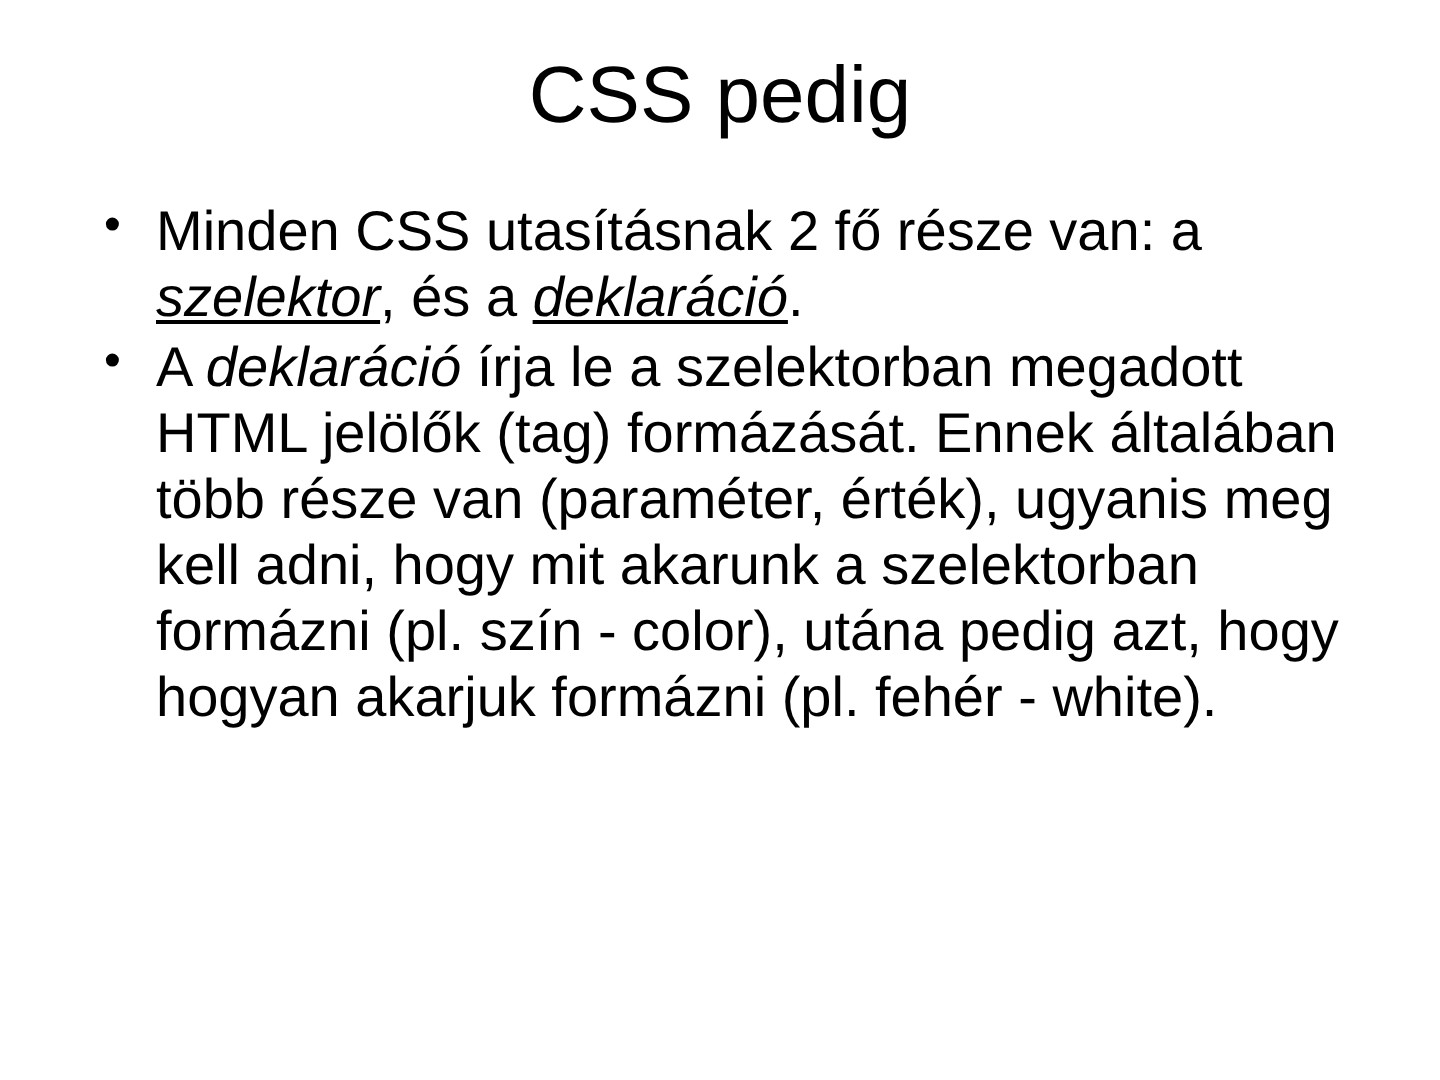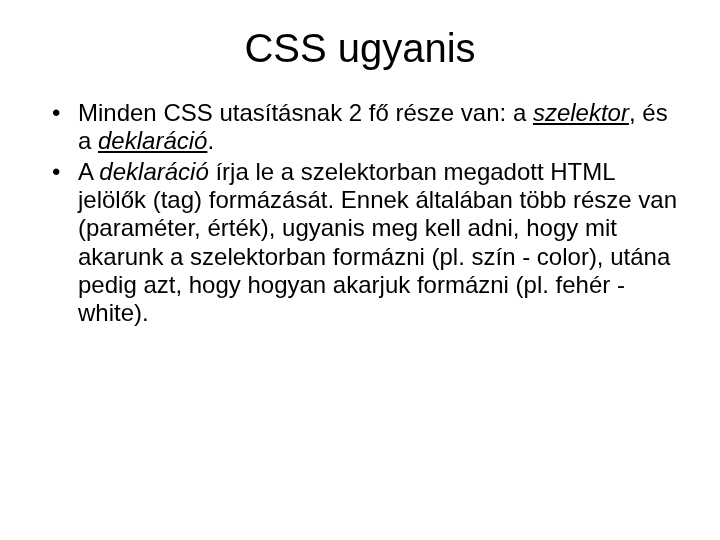--- a/index.html
+++ b/index.html
@@ -20,21 +20,21 @@
   .title {
     text-align: center;
     font-size: 40px;
     font-weight: 400;
     margin: 8px 0 28px 0;
   }
   ul.bullets {
     list-style: none;
     margin: 0;
     padding: 0 0 0 12px;
-    font-size: 24px;
+    font-size: 28px;
     line-height: 1.18;
   }
   ul.bullets > li {
     position: relative;
     padding-left: 26px;
     margin-bottom: 2px;
   }
   ul.bullets > li::before {
     content: "•";
     position: absolute;
@@ -43,21 +43,21 @@
     font-size: 24px;
     line-height: 1.18;
   }
   .italic { font-style: italic; }
   .under { text-decoration: underline; }
 </style>
 </head>
 <body>
 
 <div class="slide">
-  <h1 class="title">CSS ugyanis</h1>
+  <h1 class="title">CSS pedig</h1>
 
   <ul class="bullets">
     <li>
       <span>Minden CSS utasításnak 2 fő része van: a </span><span class="italic under">szelektor</span><span>, és a </span><span class="italic under">deklaráció</span><span>.</span>
     </li>
     <li>
       <span>A </span><span class="italic">deklaráció</span><span> írja le a szelektorban megadott HTML jelölők (tag) formázását. Ennek általában több része van (paraméter, érték), ugyanis meg kell adni, hogy mit akarunk a szelektorban formázni (pl. szín - color), utána pedig azt, hogy hogyan akarjuk formázni (pl. fehér - white).</span>
     </li>
   </ul>
 </div>

